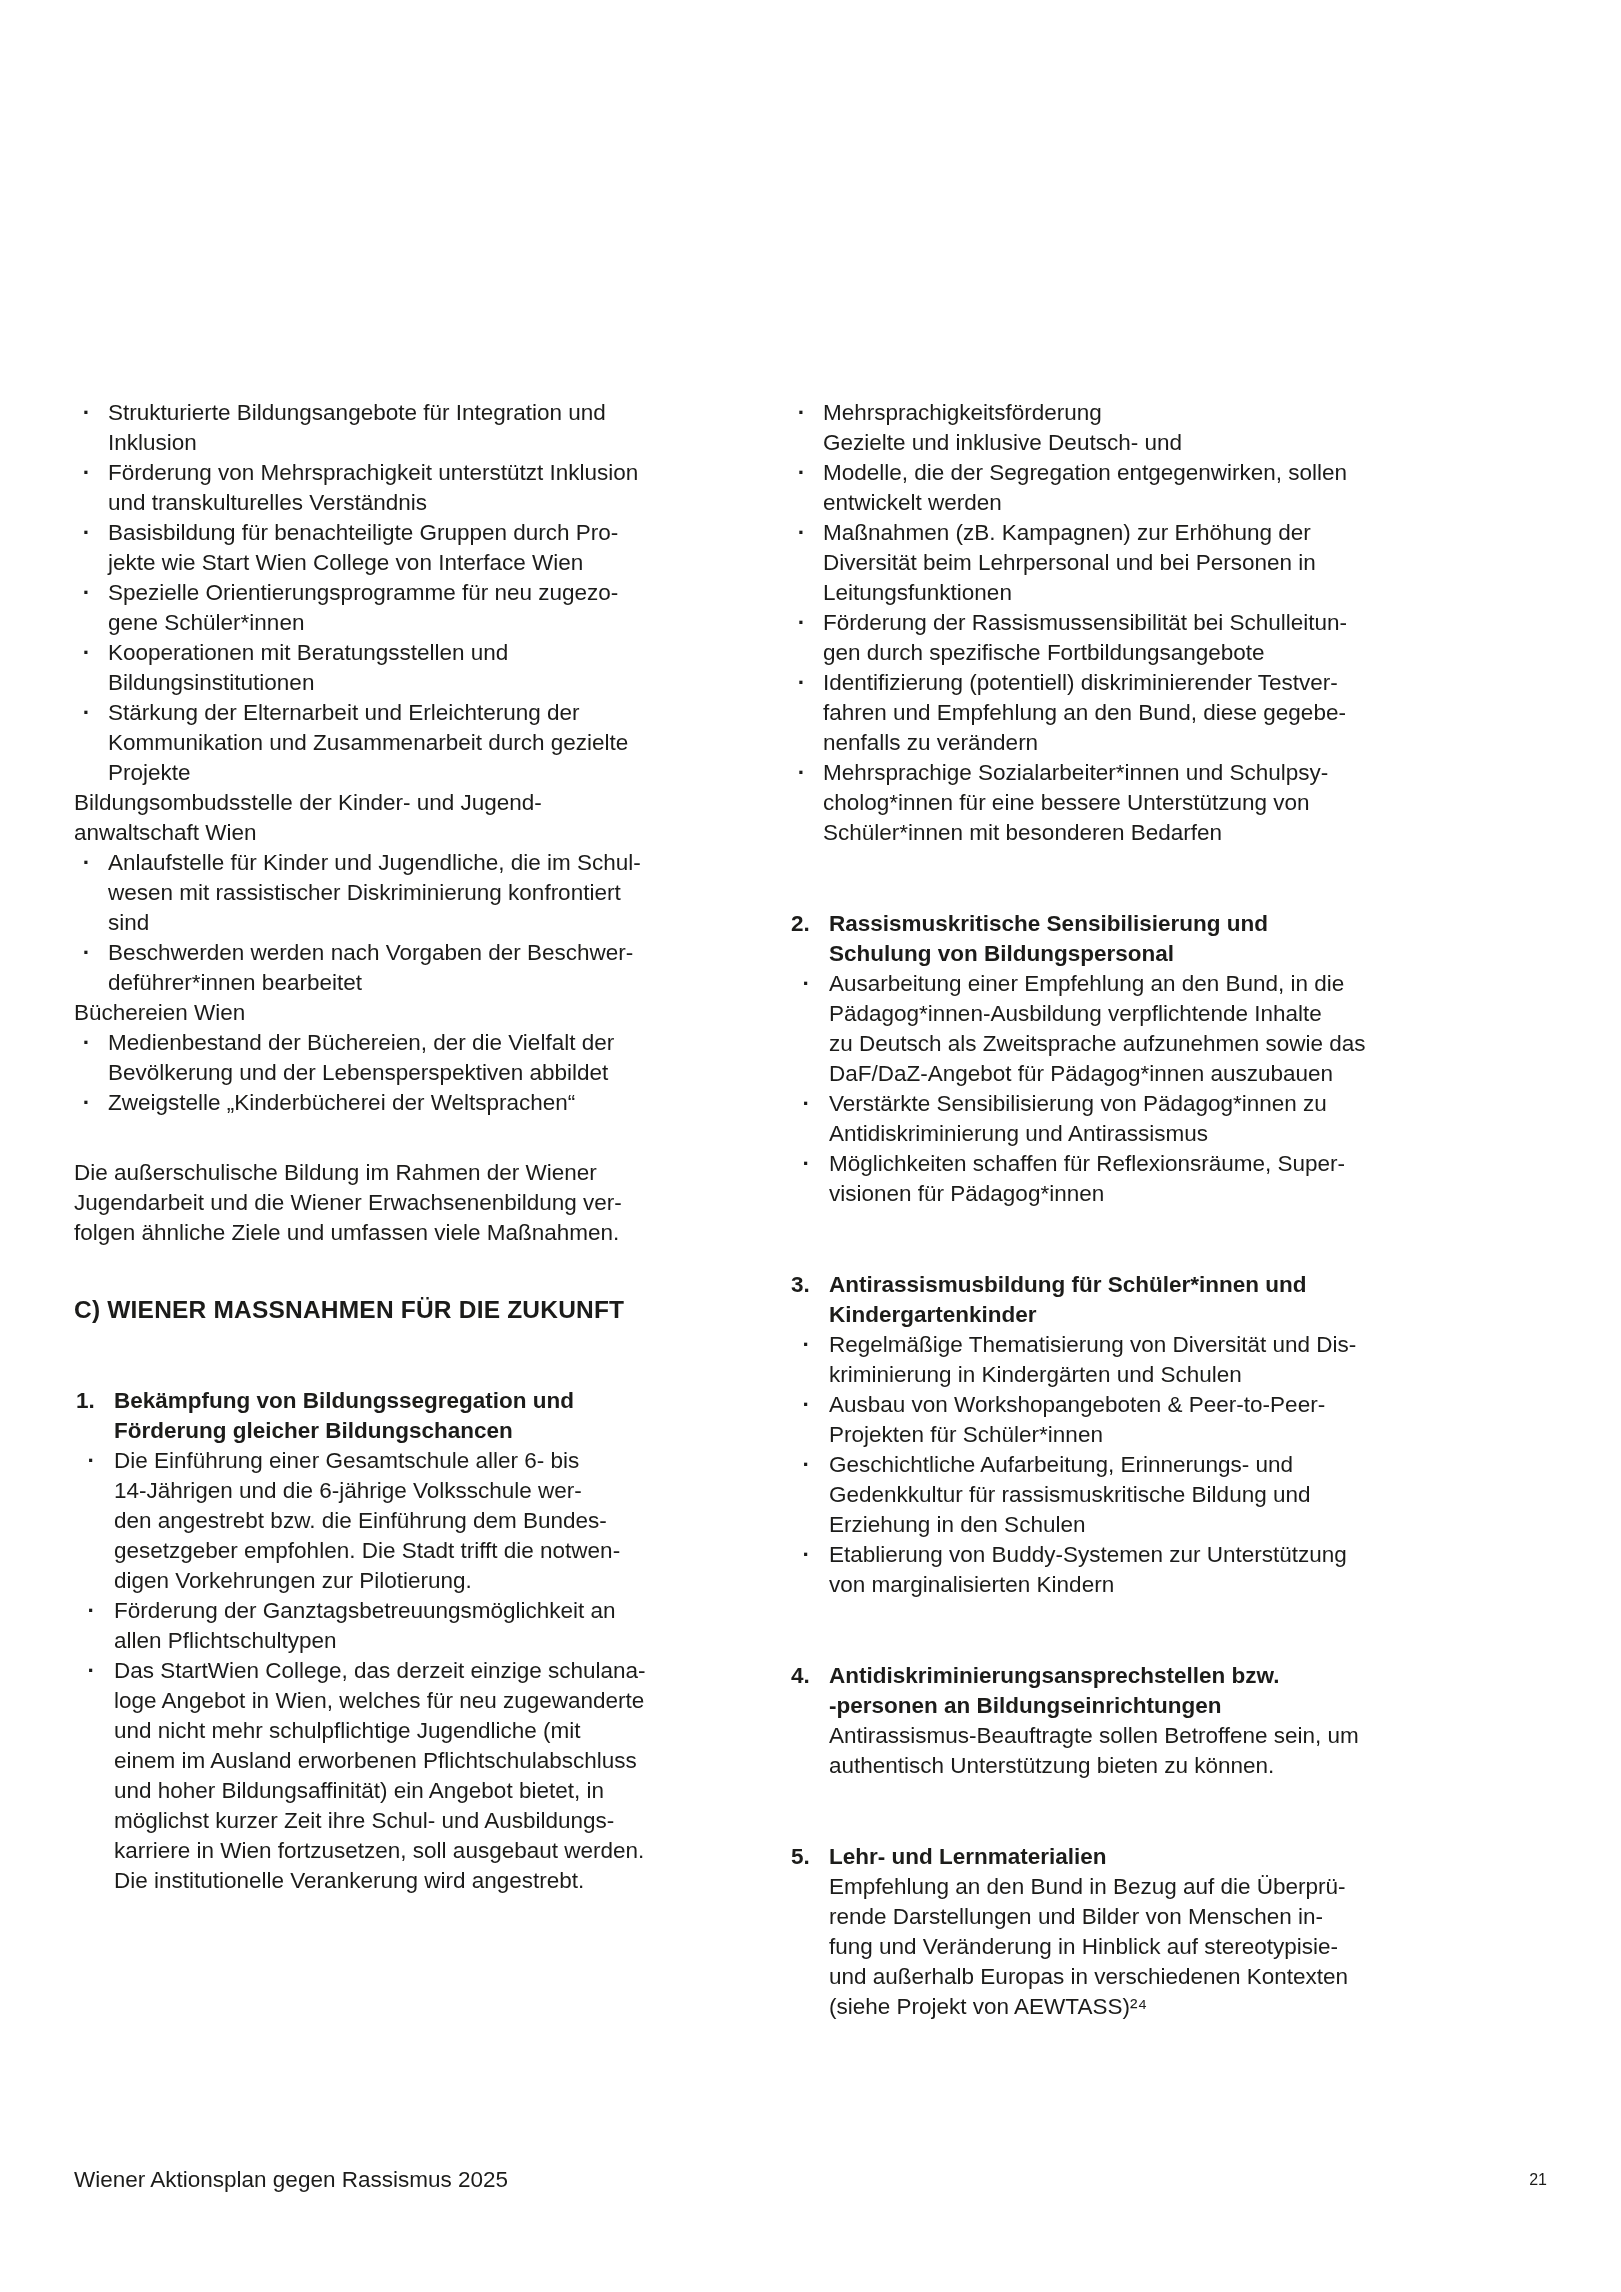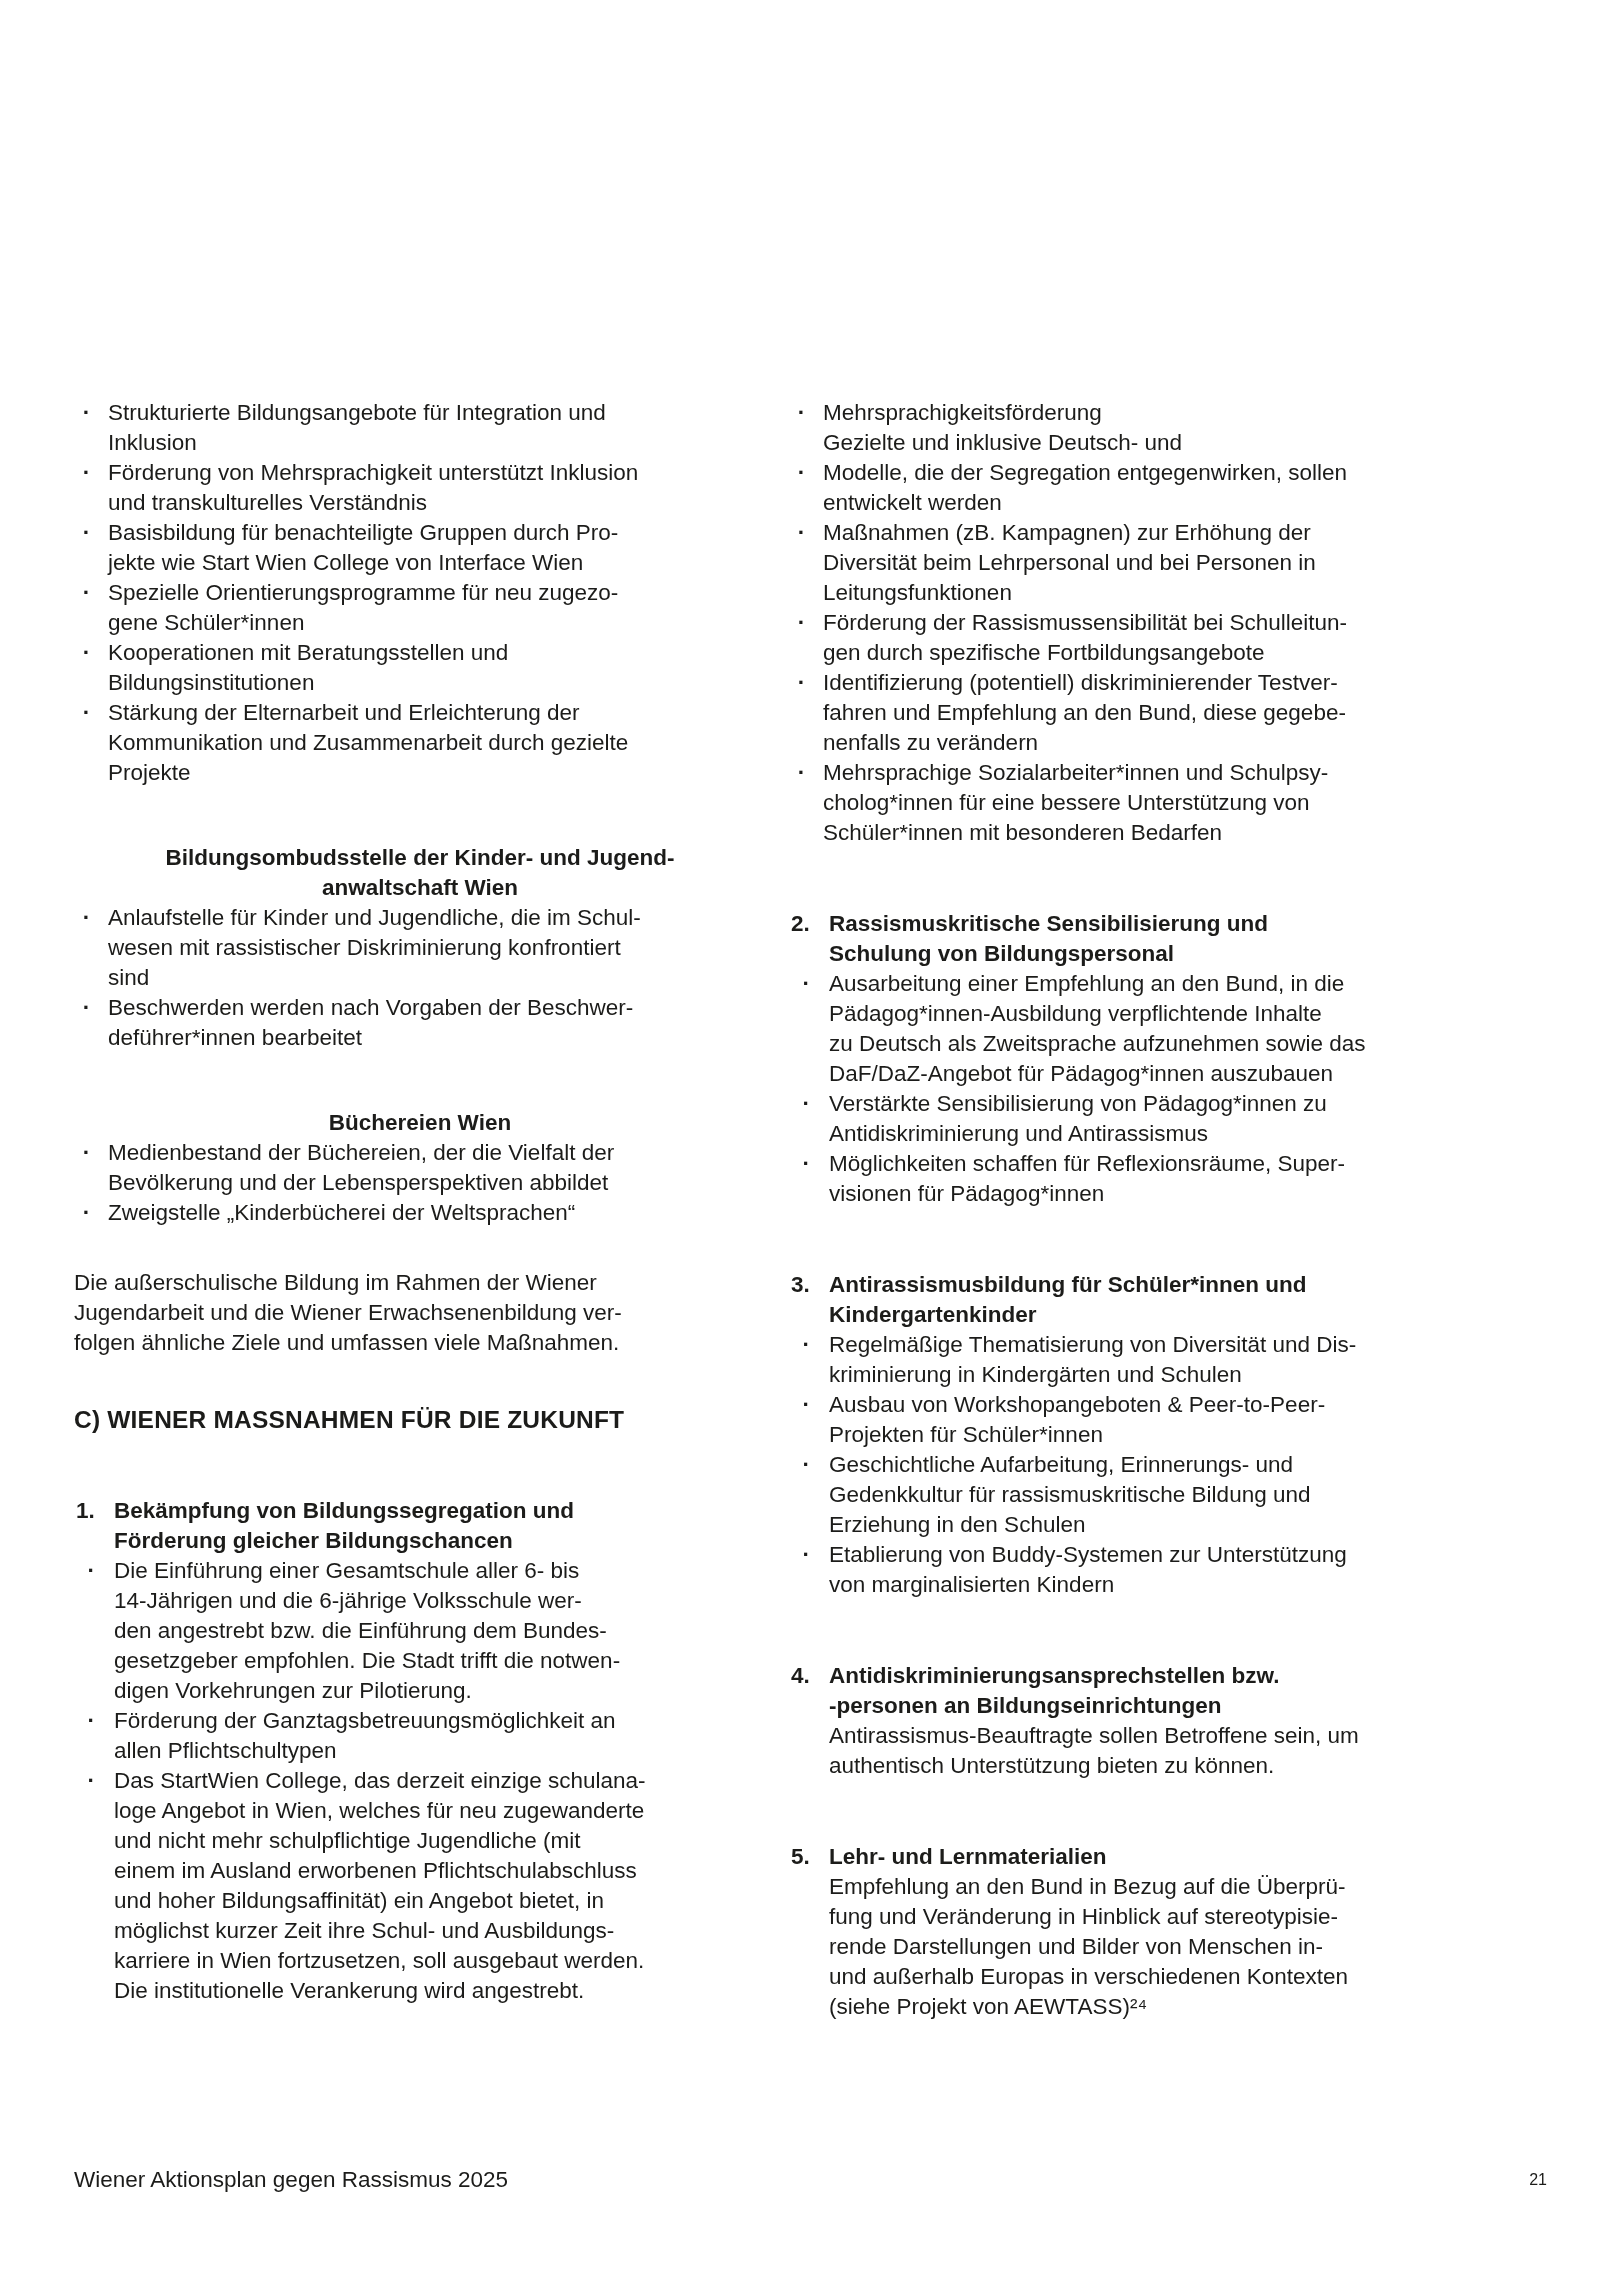--- a/index.html
+++ b/index.html
@@ -19,21 +19,21 @@
     top: 398px;
     width: 692px;
   }
   .col-left  { left: 74px; }
   .col-right { left: 789px; }
 
   .line { line-height: 30px; white-space: pre; }
 
   
   .block-bullets   { margin-top: 0; }
-  .block-heading   { margin-top: 55px; font-weight: bold; text-align: center; }
+  .block-heading   { font-weight: normal; }
   .block-paragraph { margin-top: 40px; }
   .block-section   { margin-top: 47px; font-weight: bold; font-size: 24.5px; letter-spacing: 0.2px; }
   .block-numbered  { margin-top: 61px; }
 
   
   .bullet-item { position: relative; padding-left: 34px; }
   .bullet-item > .marker {
     position: absolute; left: 8.8px; top: 0;
     line-height: 30px; font-weight: bold;
   }
@@ -334,22 +334,22 @@
         </div>
       </div>
       <div class="block block-numbered numbered">
         <span class="num">5.</span>
         <div class="num-content">
           <div class="title">
             <div class="line">Lehr- und Lernmaterialien</div>
           </div>
           <div class="para">
             <div class="line">Empfehlung an den Bund in Bezug auf die Überprü-</div>
+            <div class="line">rende Darstellungen und Bilder von Menschen in-</div>
             <div class="line">fung und Veränderung in Hinblick auf stereotypisie-</div>
-            <div class="line">rende Darstellungen und Bilder von Menschen in-</div>
             <div class="line">und außerhalb Europas in verschiedenen Kontexten</div>
             <div class="line">(siehe Projekt von AEWTASS)²⁴</div>
           </div>
         </div>
       </div>
     </div>
   <div class="footer-left">Wiener Aktionsplan gegen Rassismus 2025</div>
   <div class="footer-page">21</div>
 </div>
 

